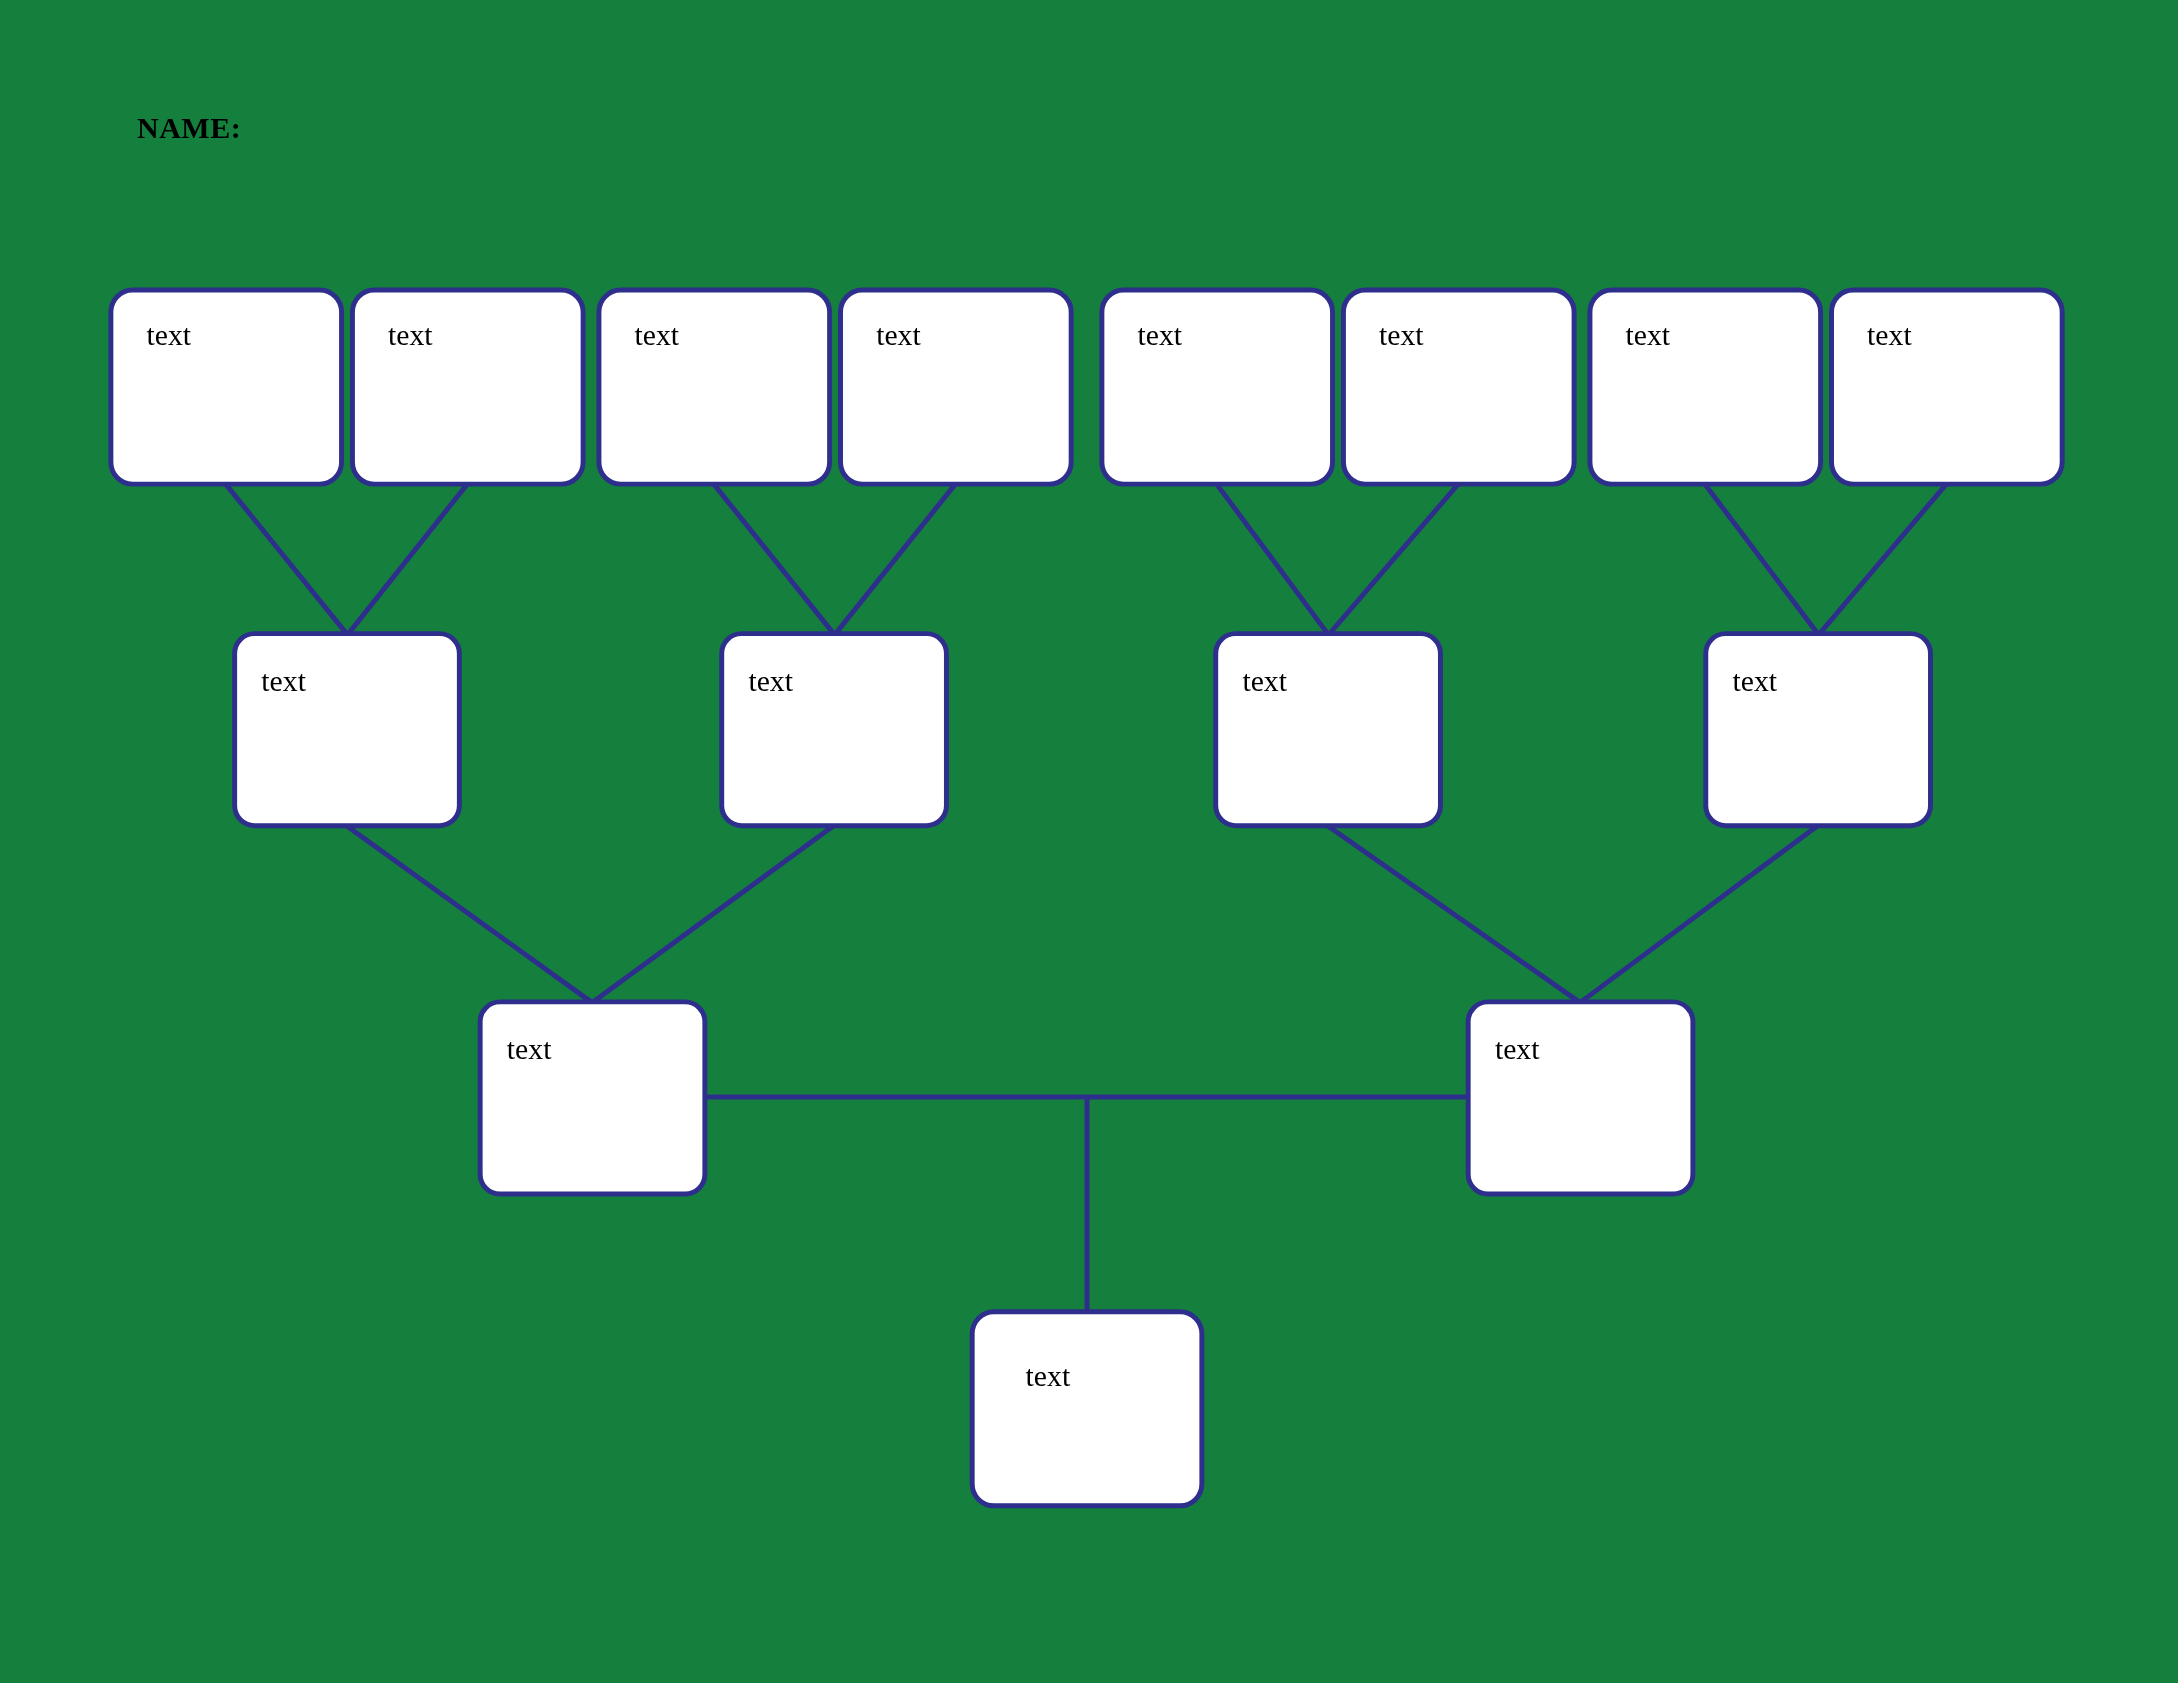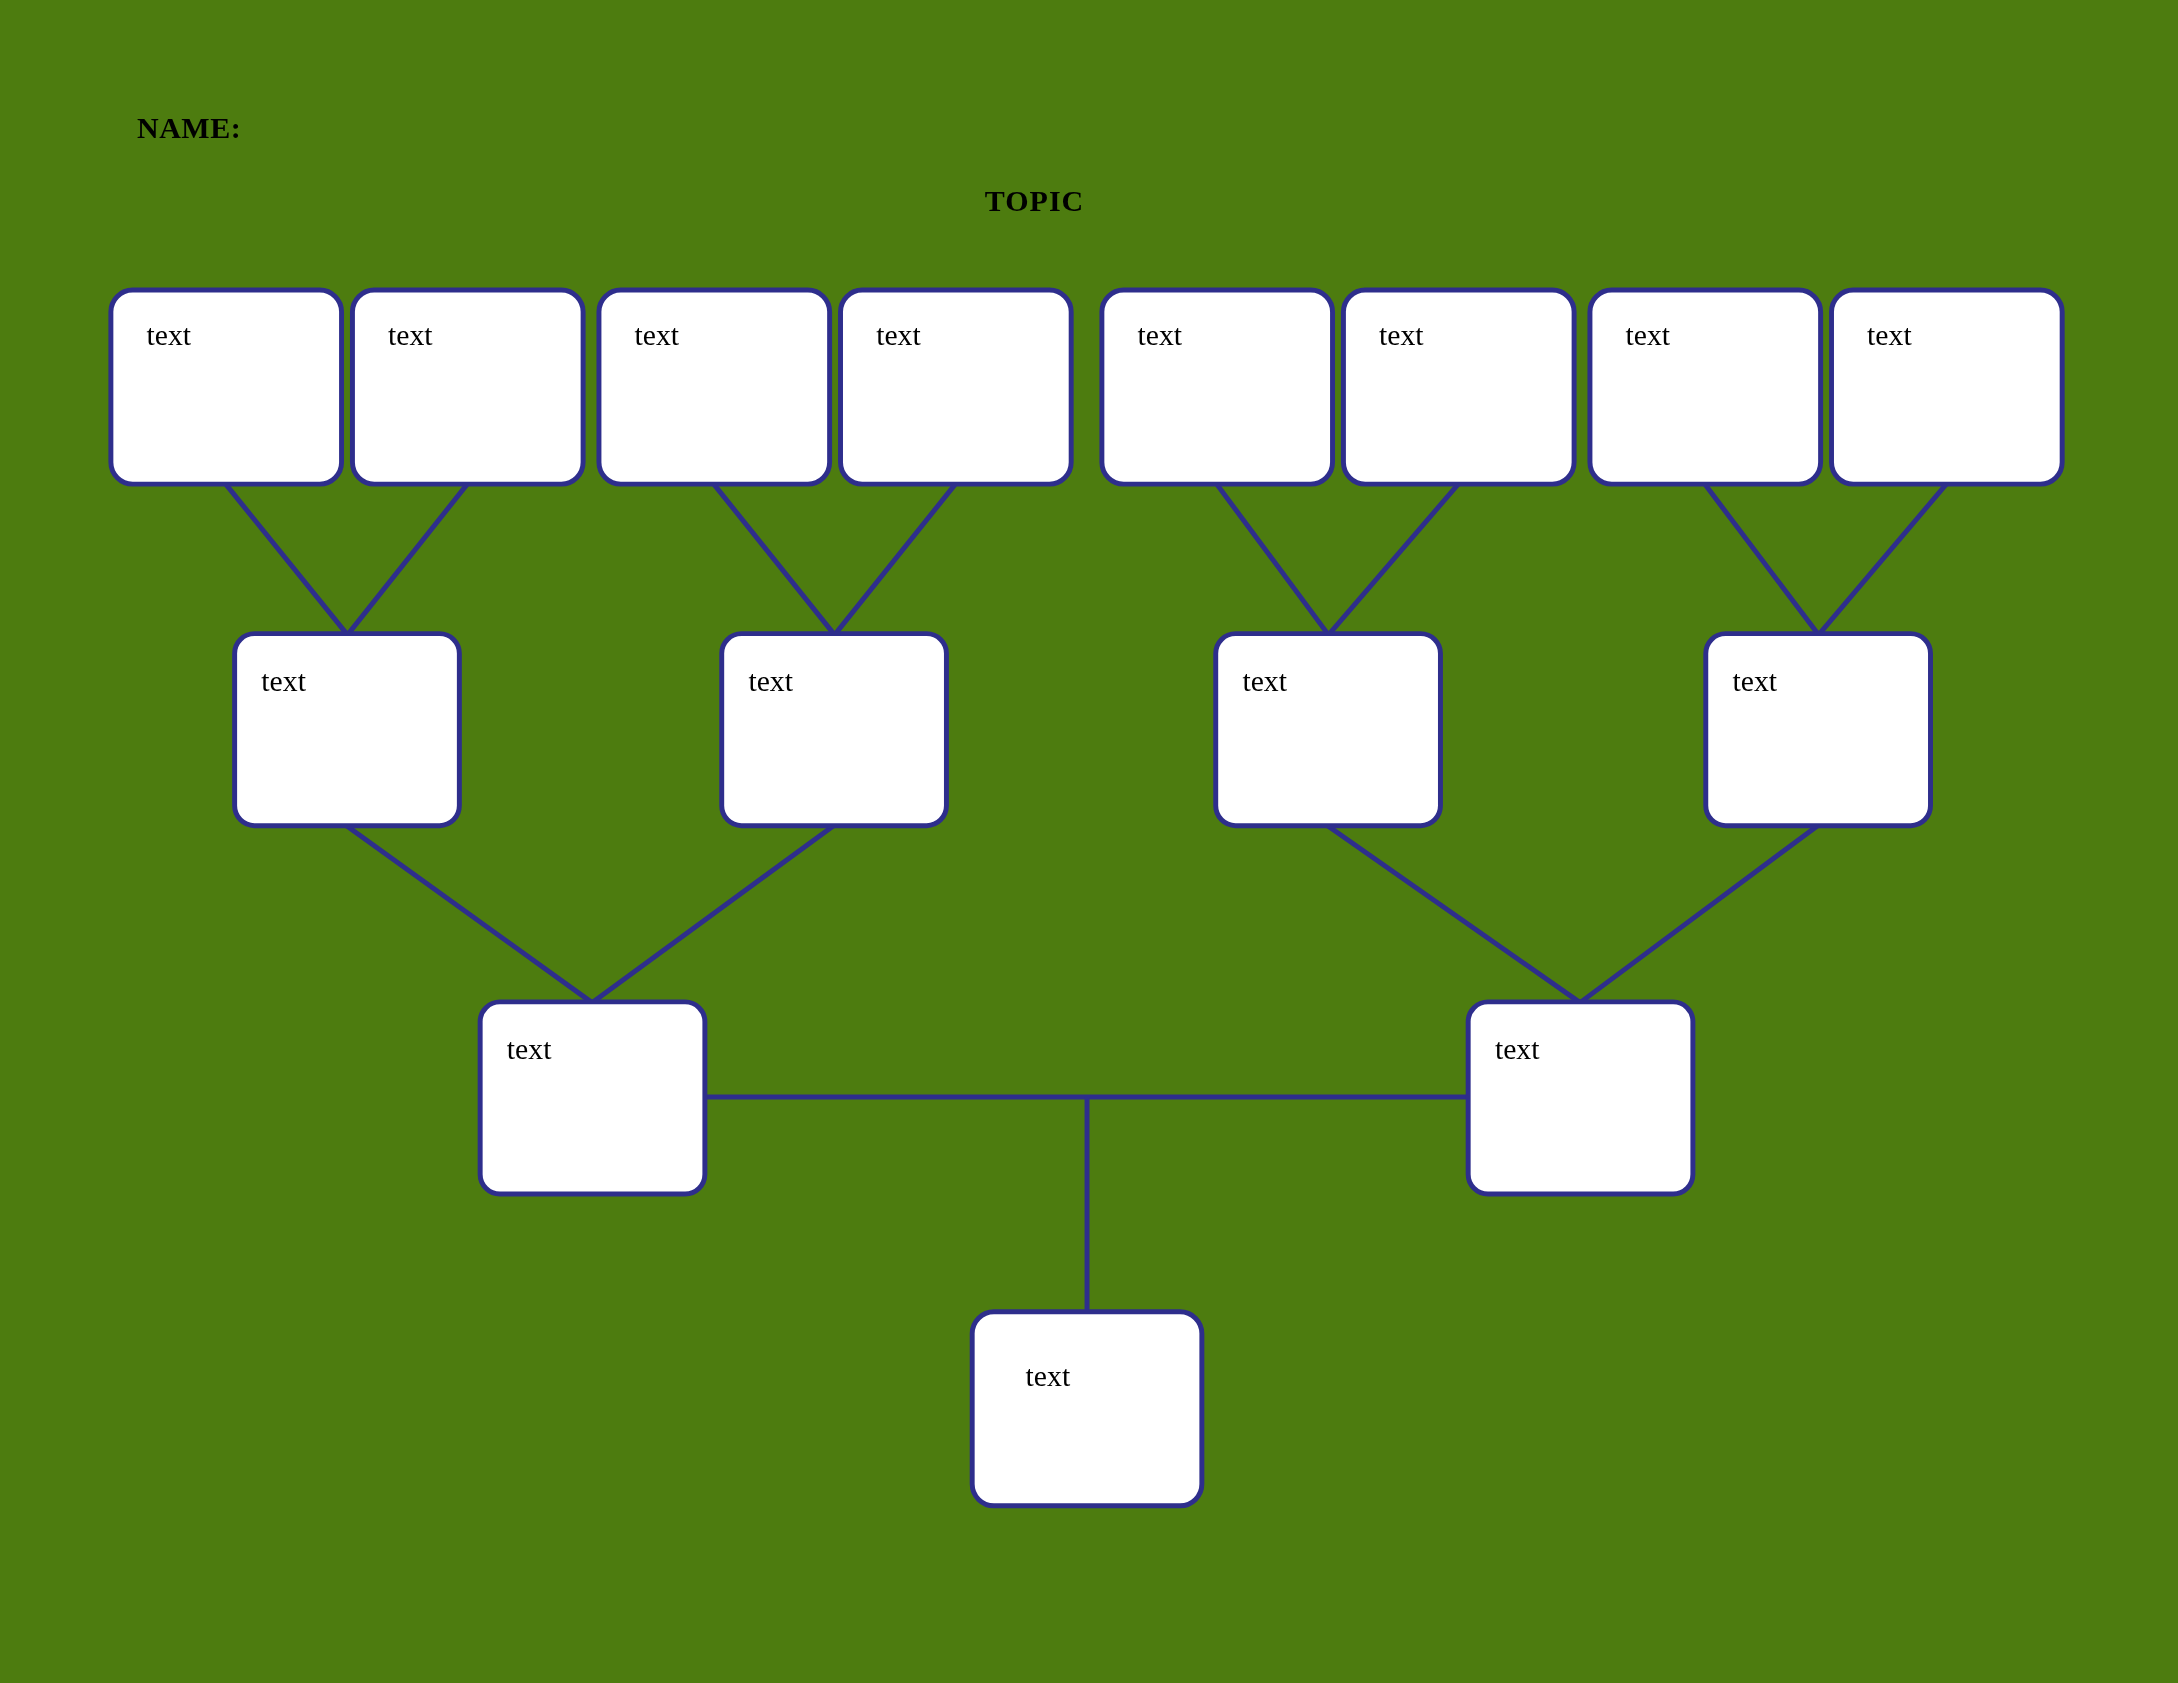--- a/index.html
+++ b/index.html
@@ -4,21 +4,21 @@
 <style>
   html, body {
     margin: 0;
     padding: 0;
     background: #ffffff;
   }
   #page {
     position: relative;
     width: 2178px;
     height: 1683px;
-    background: #4d7c0f;
+    background: #15803d;
     overflow: hidden;
     font-family: "Liberation Serif", "DejaVu Serif", serif;
   }
   #name-label {
     position: absolute;
     left: 137px;
     top: 111px;
     font-family: "Liberation Serif", "DejaVu Serif", serif;
     font-weight: bold;
     font-size: 30px;
@@ -61,21 +61,20 @@
     fill: #000000;
   }
 </style>
 </head>
 <body>
 
 <div id="page">
 
   <div id="name-label">NAME:</div>
 
-  <div id="topic-title">TOPIC</div>
 
   <svg id="diagram-svg" viewBox="0 0 2200 1700">
 
     <g>
 
       <line class="connector" x1="228" y1="489" x2="350" y2="640"></line>
       <line class="connector" x1="472" y1="489" x2="352" y2="640"></line>
 
       <line class="connector" x1="721" y1="489" x2="842" y2="640"></line>
       <line class="connector" x1="965" y1="489" x2="844" y2="640"></line>

